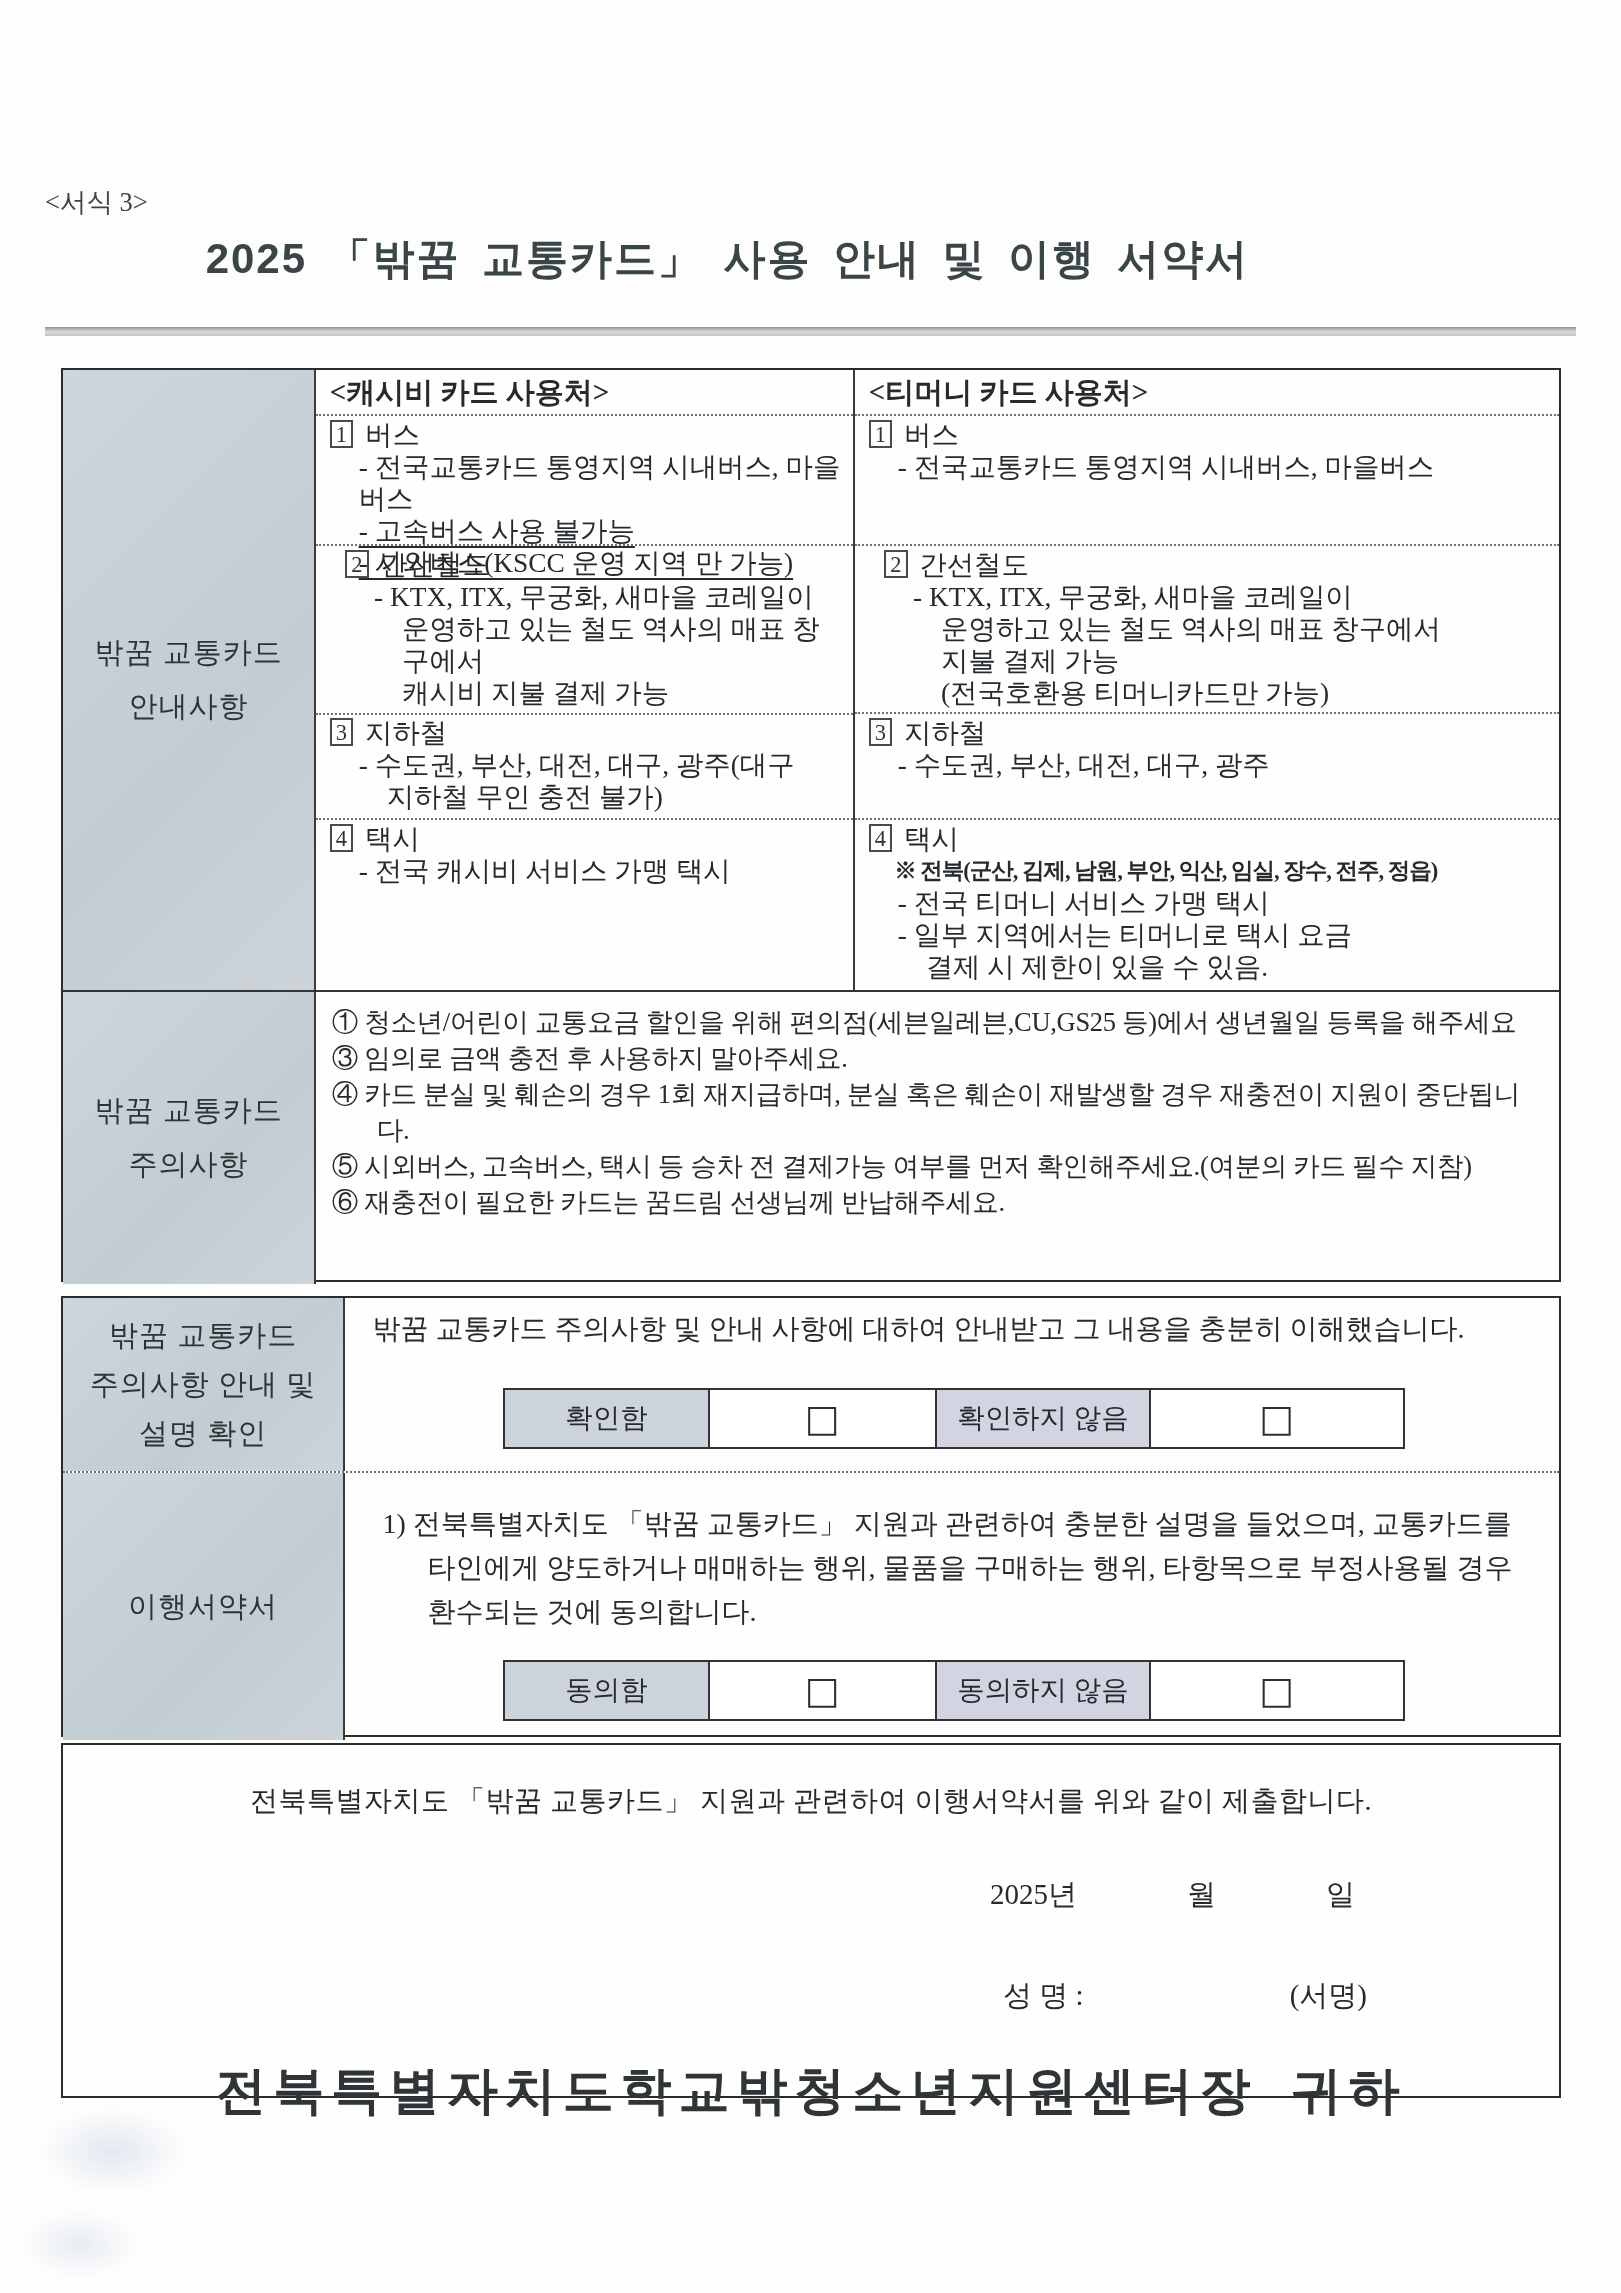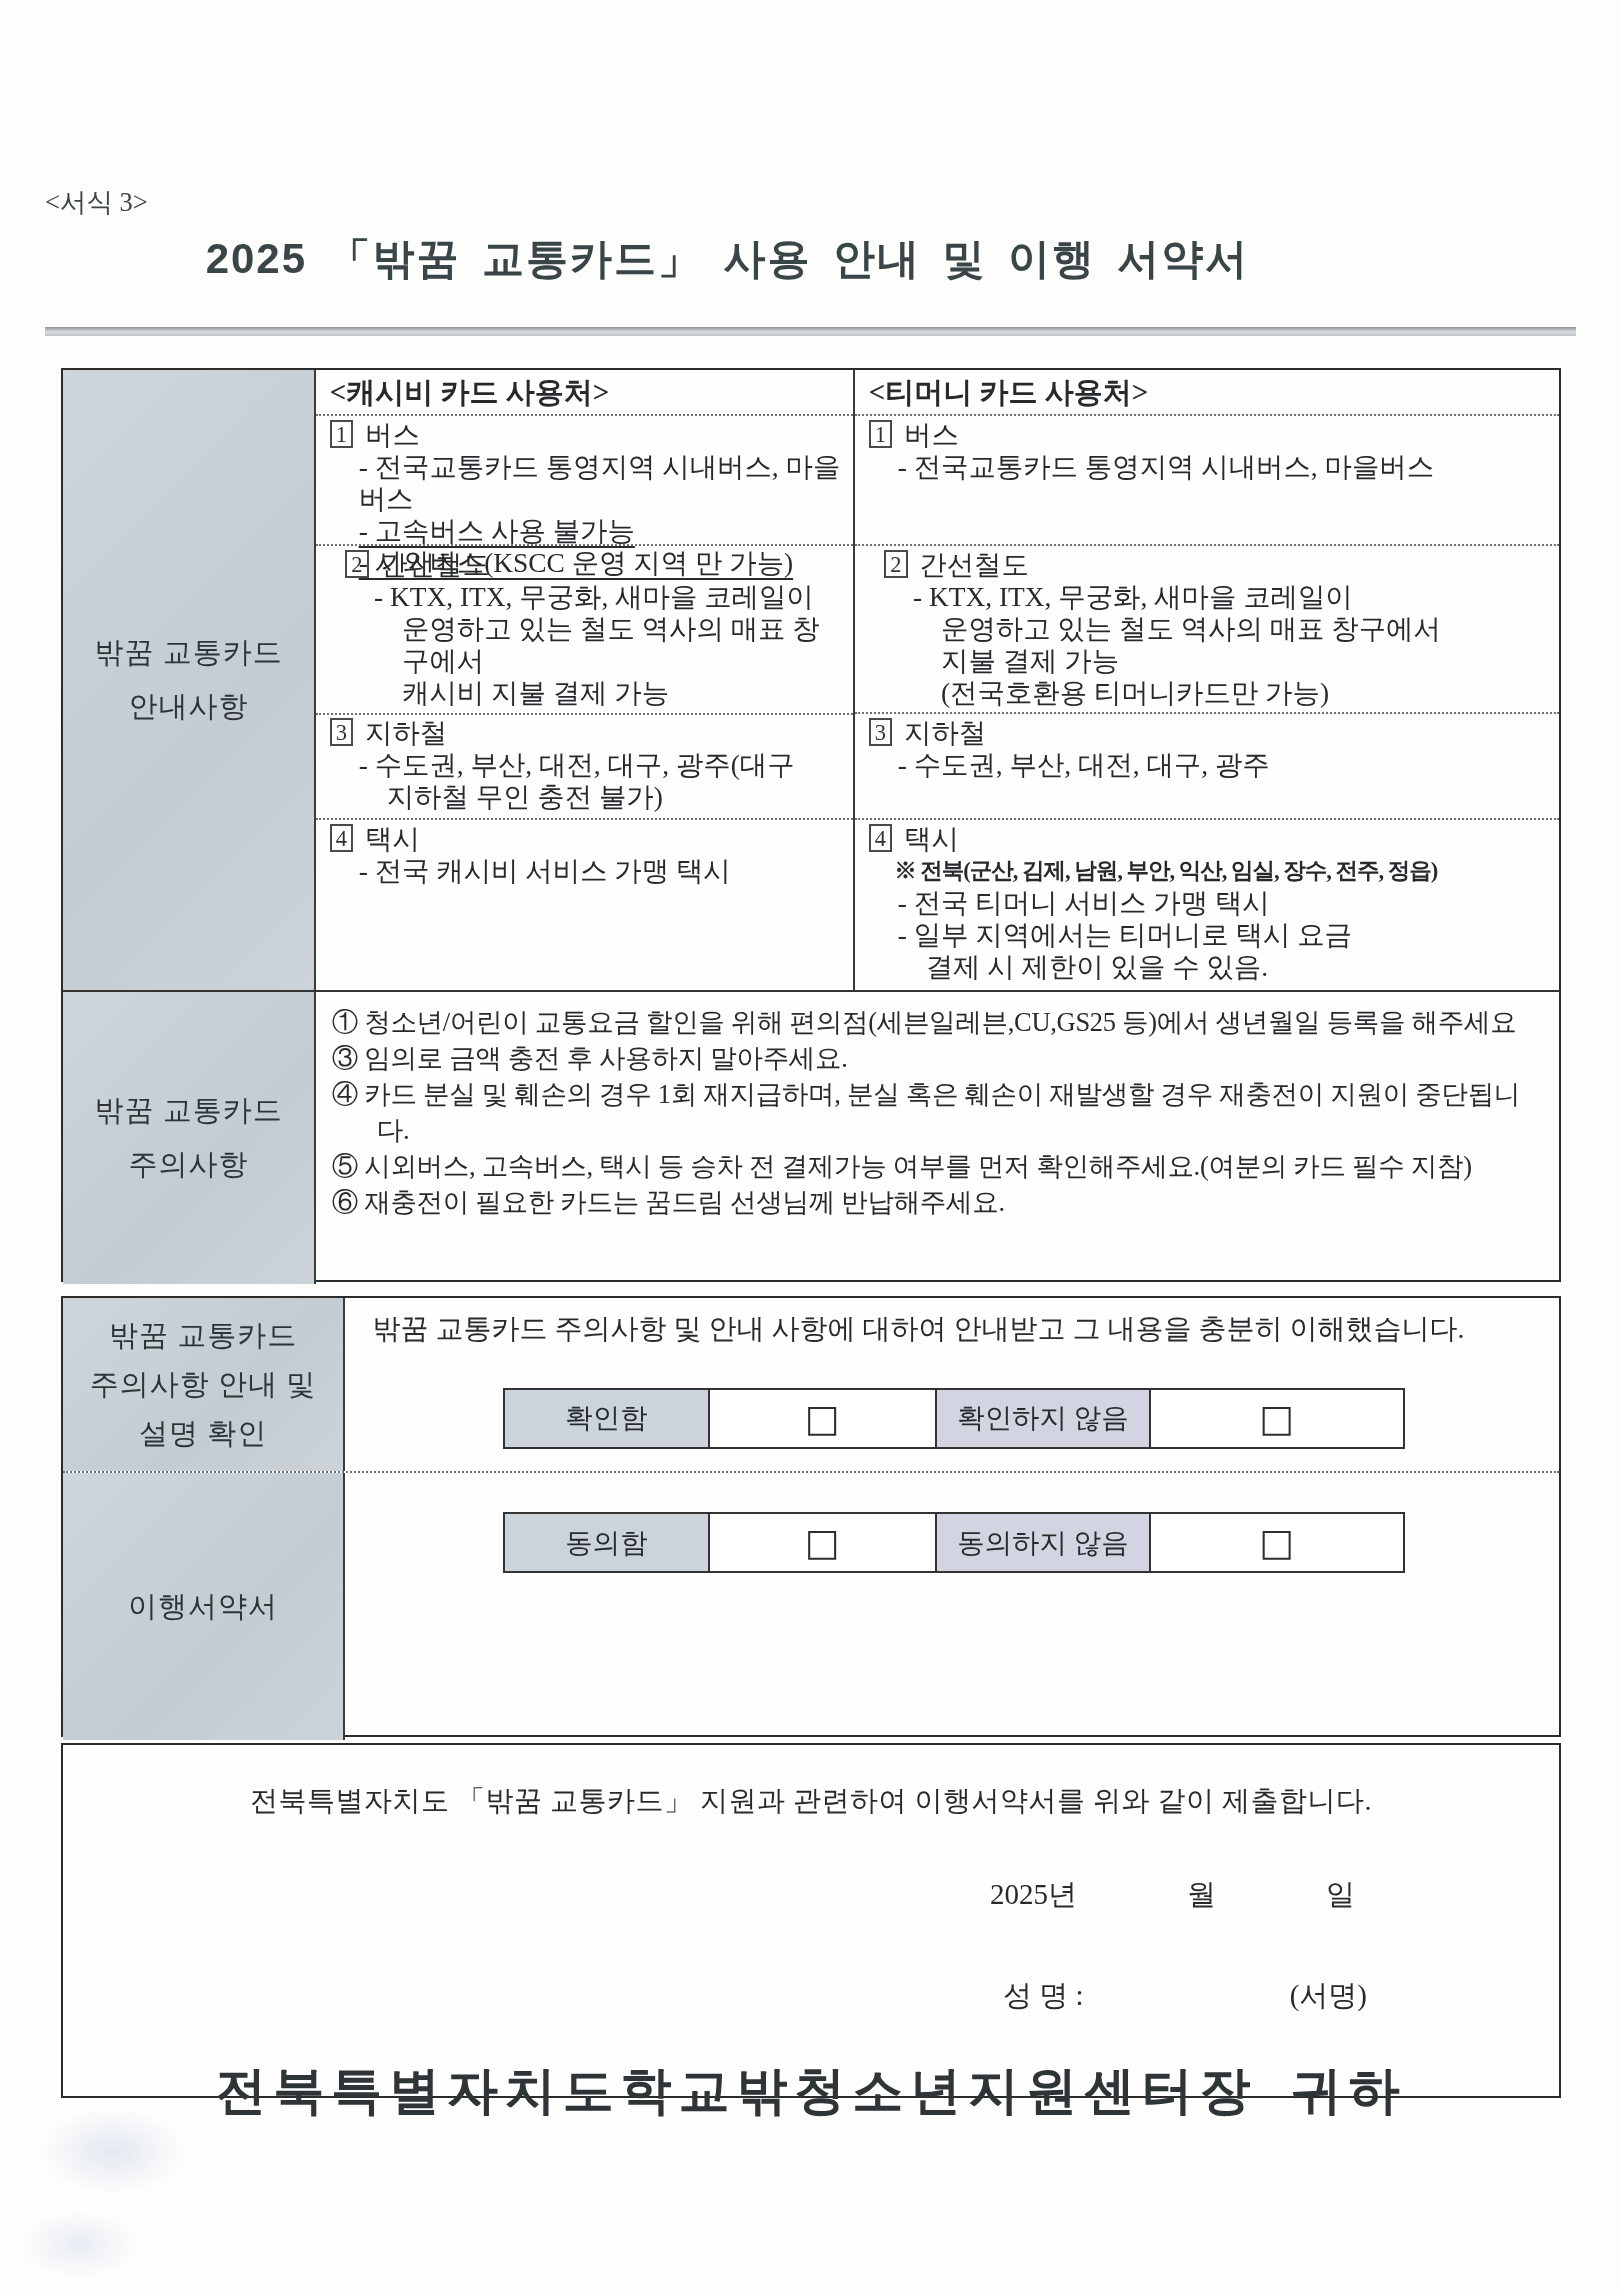--- a/index.html
+++ b/index.html
@@ -211,20 +211,23 @@
           <div class="cbb cbb2">
             <span class="cbox">□</span>
           </div>
         </div>
       </div>
     </div>
 
     <div class="trow rowD">
       <div class="side sideD">이행서약서</div>
       <div class="cbody">
+        <div class="p-statement">1) 전북특별자치도 「밖꿈 교통카드」 지원과 관련하여 충분한 설명을 들었으며, 교통카드를
+타인에게 양도하거나 매매하는 행위, 물품을 구매하는 행위, 타항목으로 부정사용될 경우
+환수되는 것에 동의합니다.</div>
         <div class="cbtable">
           <div class="cbl cb-shade1">동의함</div>
           <div class="cbb cbb1">
             <span class="cbox">□</span>
           </div>
           <div class="cbl cb-shade2">동의하지 않음</div>
           <div class="cbb cbb2">
             <span class="cbox">□</span>
           </div>
         </div>

